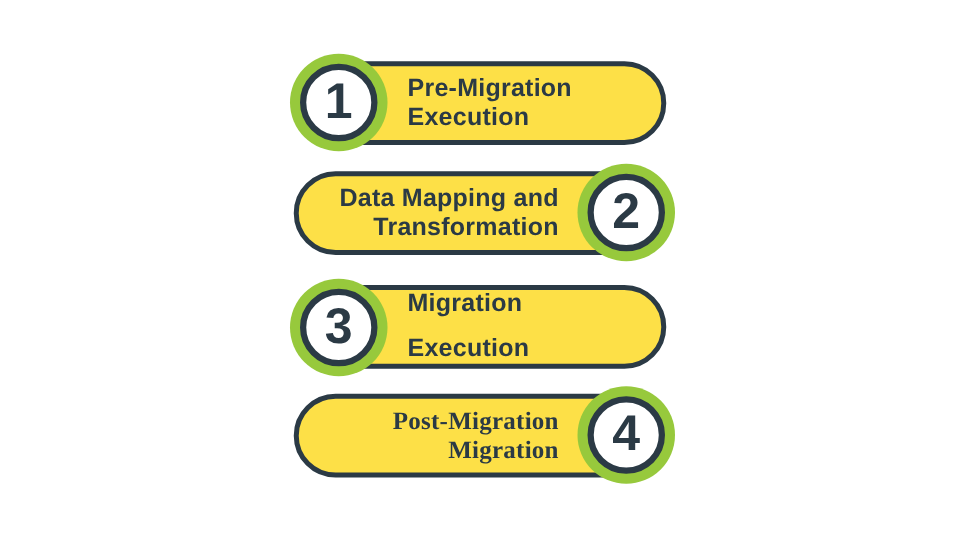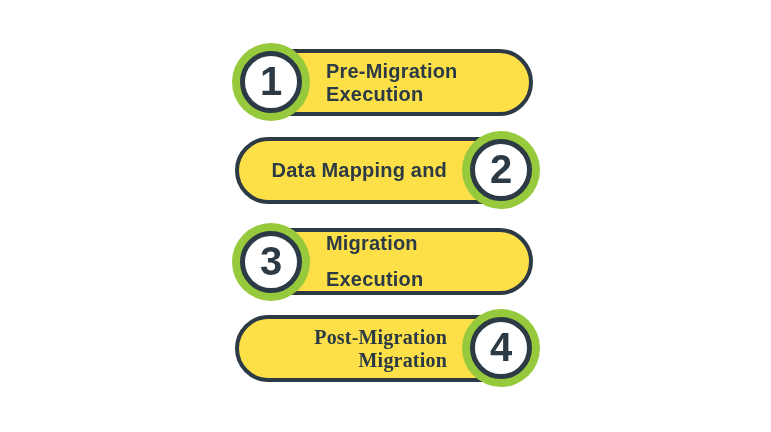--- a/index.html
+++ b/index.html
@@ -88,20 +88,21 @@
       <span class="label-line">Execution</span>
     </div>
     <div class="badge badge-1">
       <span class="num">1</span>
     </div>
   </div>
 
   <div class="step">
     <div class="pill pill-2 text-right">
       <span class="label-line">Data Mapping and</span>
+      <span class="label-line">Transformation</span>
     </div>
     <div class="badge badge-2">
       <span class="num">2</span>
     </div>
   </div>
 
   <div class="step">
     <div class="pill pill-3 text-left">
       <span class="label-line">Migration</span>
       <span class="label-line">Execution</span>

